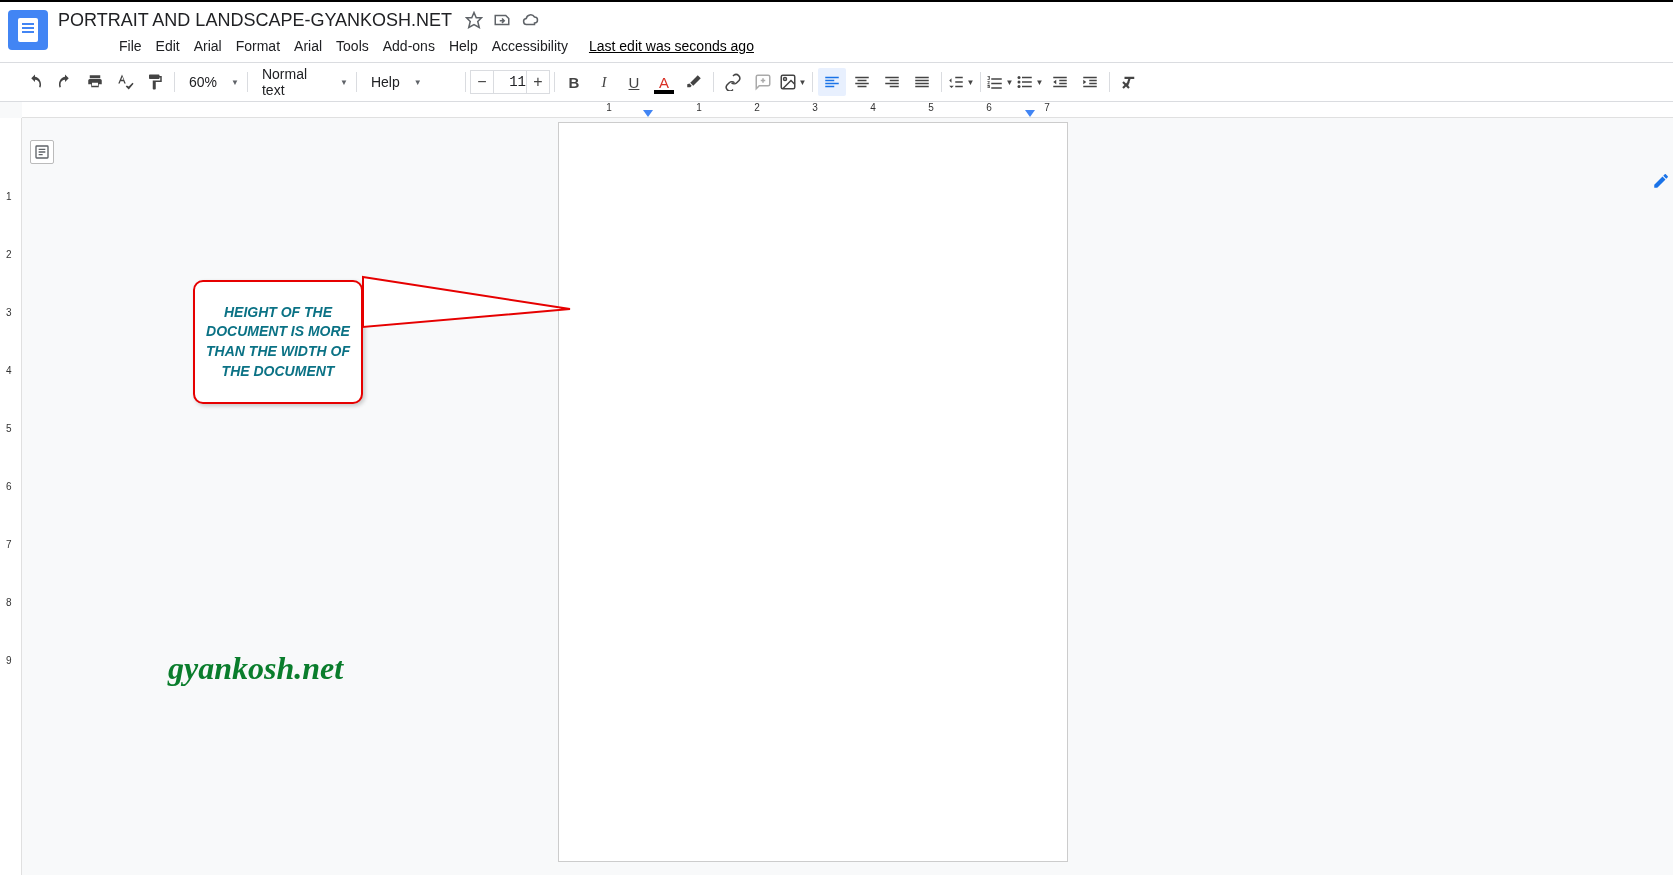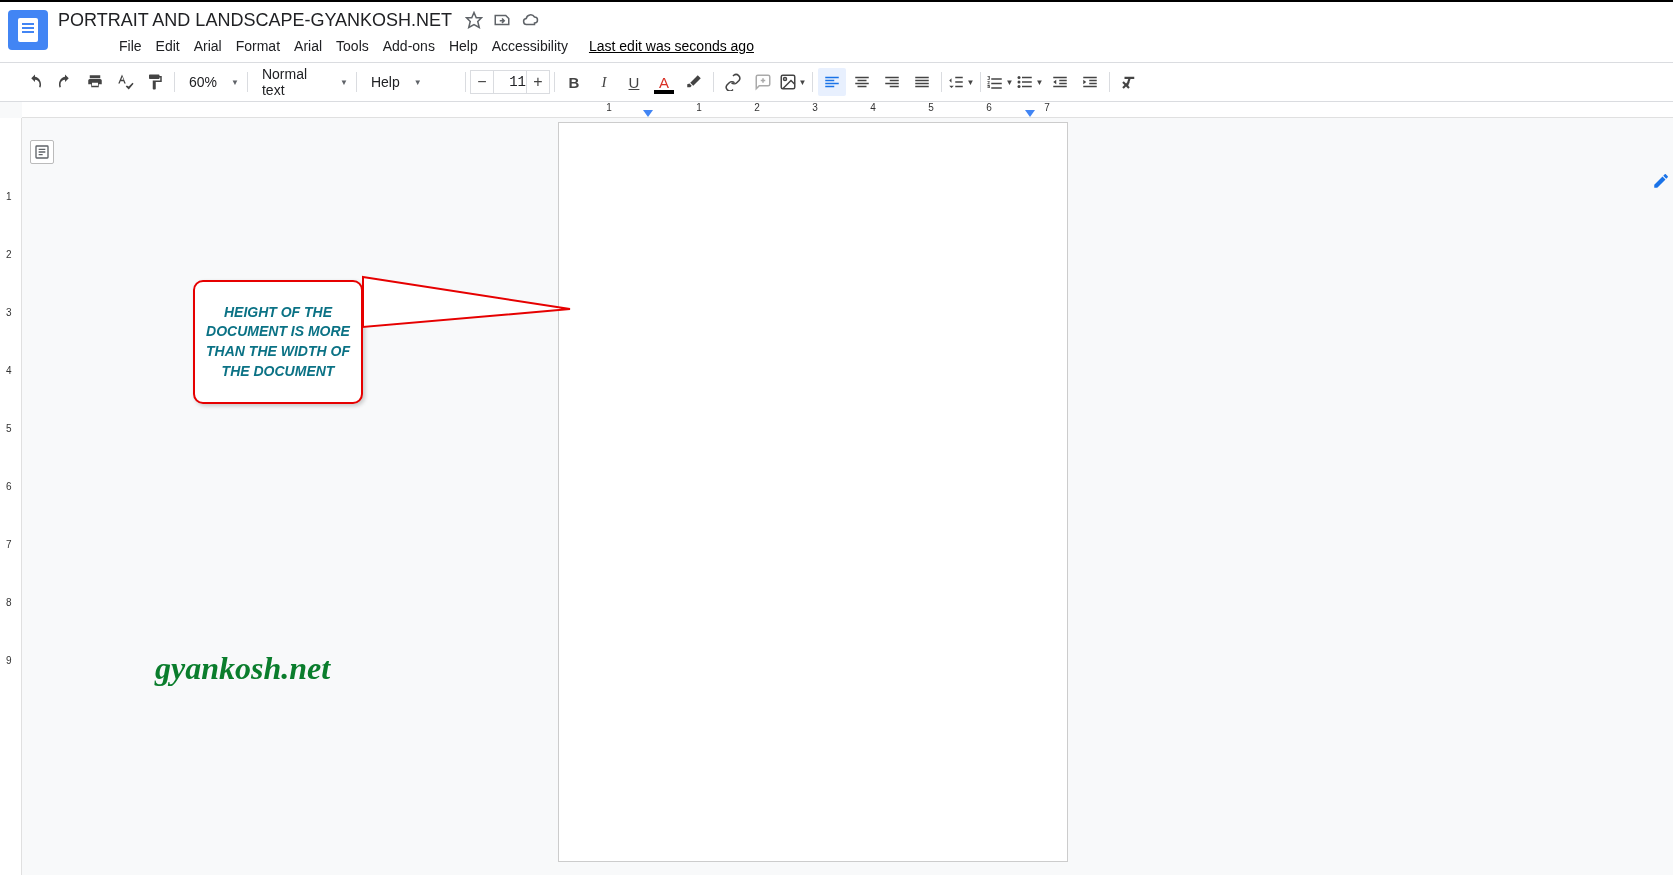--- a/index.html
+++ b/index.html
@@ -32,21 +32,21 @@
 .ruler-num { position:absolute; top:0; font-size:10px; color:#333; transform:translateX(-50%); }
 .ruler-marker-left { position:absolute; top:8px; left:621px; width:0; height:0; border-left:5px solid transparent; border-right:5px solid transparent; border-top:7px solid #4285f4; }
 .ruler-marker-right { position:absolute; top:8px; left:1003px; width:0; height:0; border-left:5px solid transparent; border-right:5px solid transparent; border-top:7px solid #4285f4; }
 .ruler-v-inner { position:absolute; left:0; top:20px; width:22px; font-size:10px; color:#555; }
 .ruler-v-num { position:absolute; left:6px; font-size:10px; color:#333; transform:translateY(-50%); }
 .outline-btn { position:absolute; top:38px; left:30px; width:24px; height:24px; border:1px solid #bbb; border-radius:2px; display:flex; align-items:center; justify-content:center; cursor:pointer; background:#fff; color:#5f6368; }
 .page { position:absolute; top:20px; left:558px; width:510px; height:740px; background:#fff; border:1px solid #ccc; }
 .callout { position:absolute; top:130px; left:193px; width:170px; height:124px; background:#fff; border:2px solid #e60000; border-radius:10px; display:flex; align-items:center; justify-content:center; padding:8px; box-shadow:2px 2px 4px rgba(0,0,0,0.2);margin-top:48px; }
 .callout-text { font-size:14px; font-weight:bold; font-style:italic; color:#0b7285; text-align:center; line-height:1.4; }
 .callout-arrow { position:absolute; top:172px; left:360px; }
-.watermark { position:absolute; top:548px; left:155px; font-family:'Brush Script MT',cursive; font-size:32px; font-style:italic; font-weight:bold; color:#0a7d2c; }
+.watermark { position:absolute; top:548px; left:168px; font-family:'Brush Script MT',cursive; font-size:32px; font-style:italic; font-weight:bold; color:#0a7d2c; }
 .side-pencil { position:absolute; right:3px; top:70px; width:18px; height:18px; color:#1a73e8; }
 svg { display:block; }
 </style>
 </head>
 <body>
 
 <div class="topbar"></div>
 
 <div class="titlebar">
   <div class="docs-logo">

